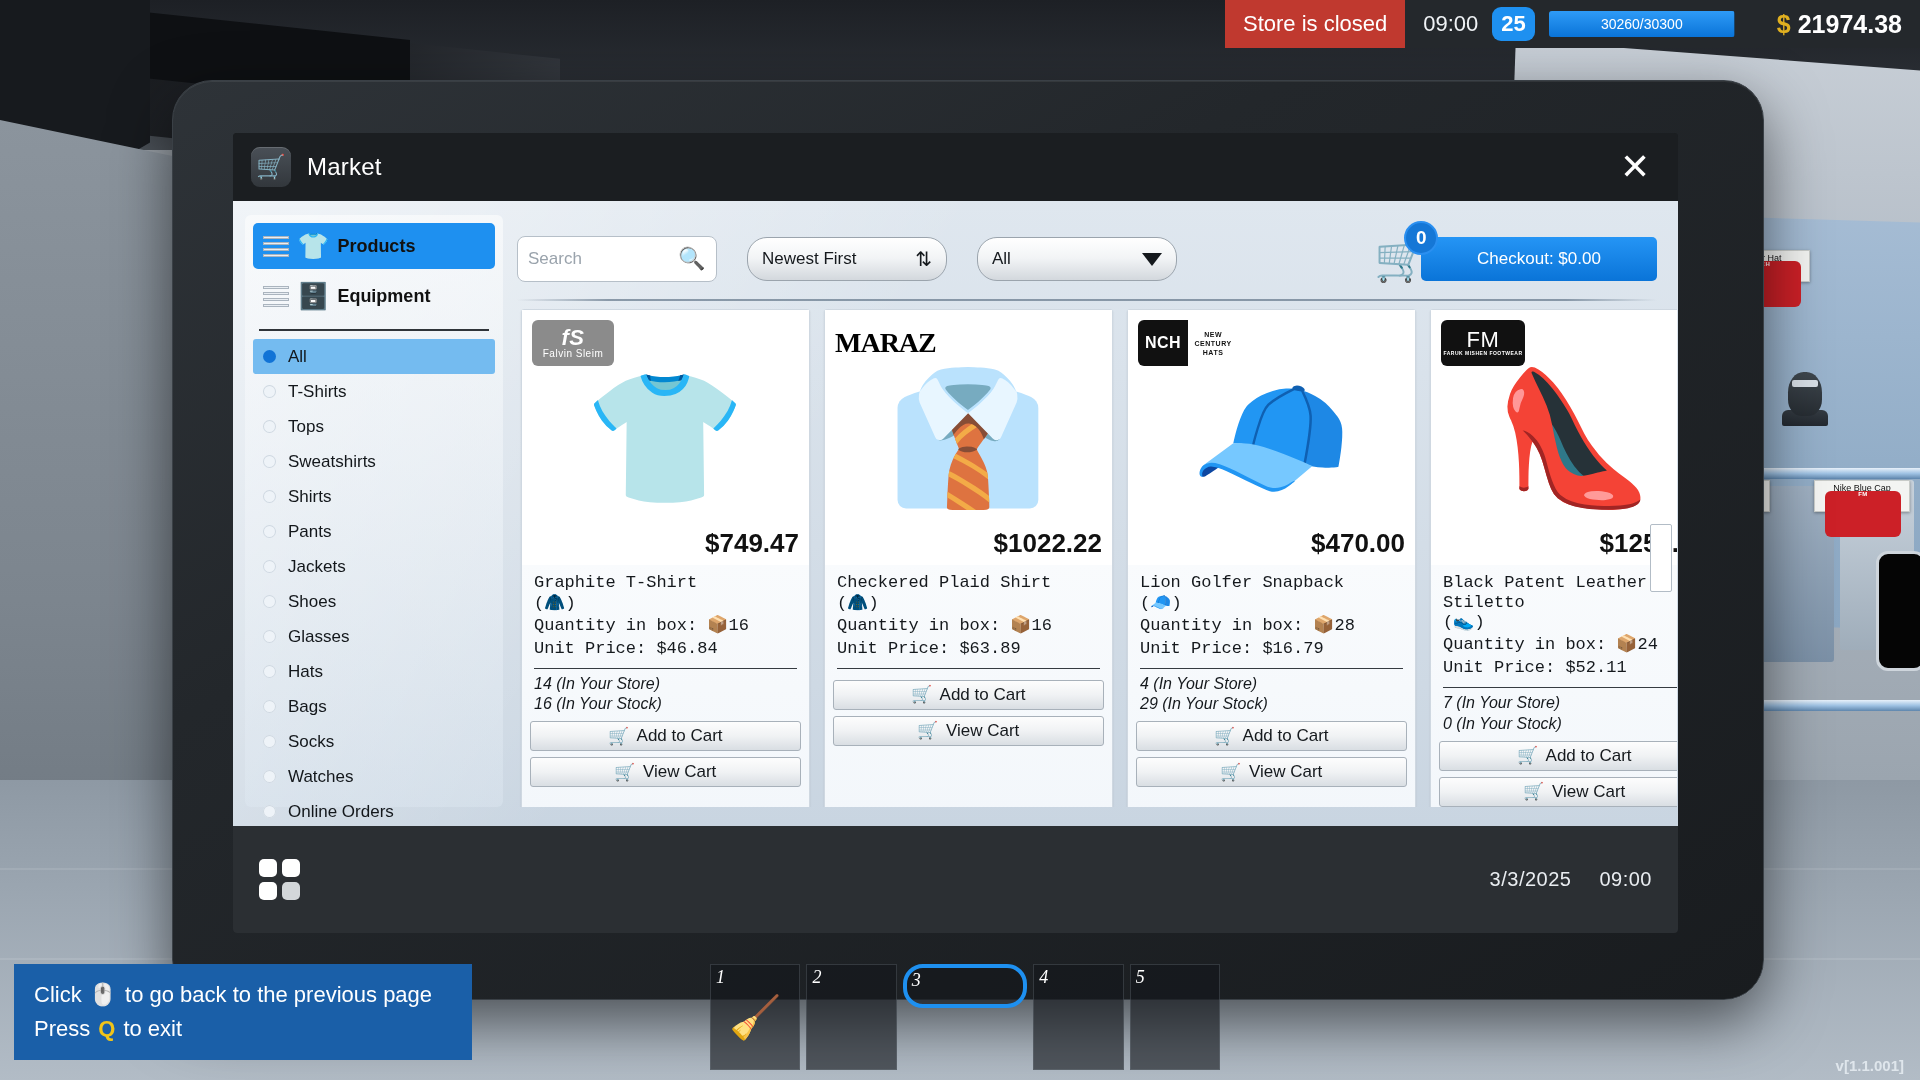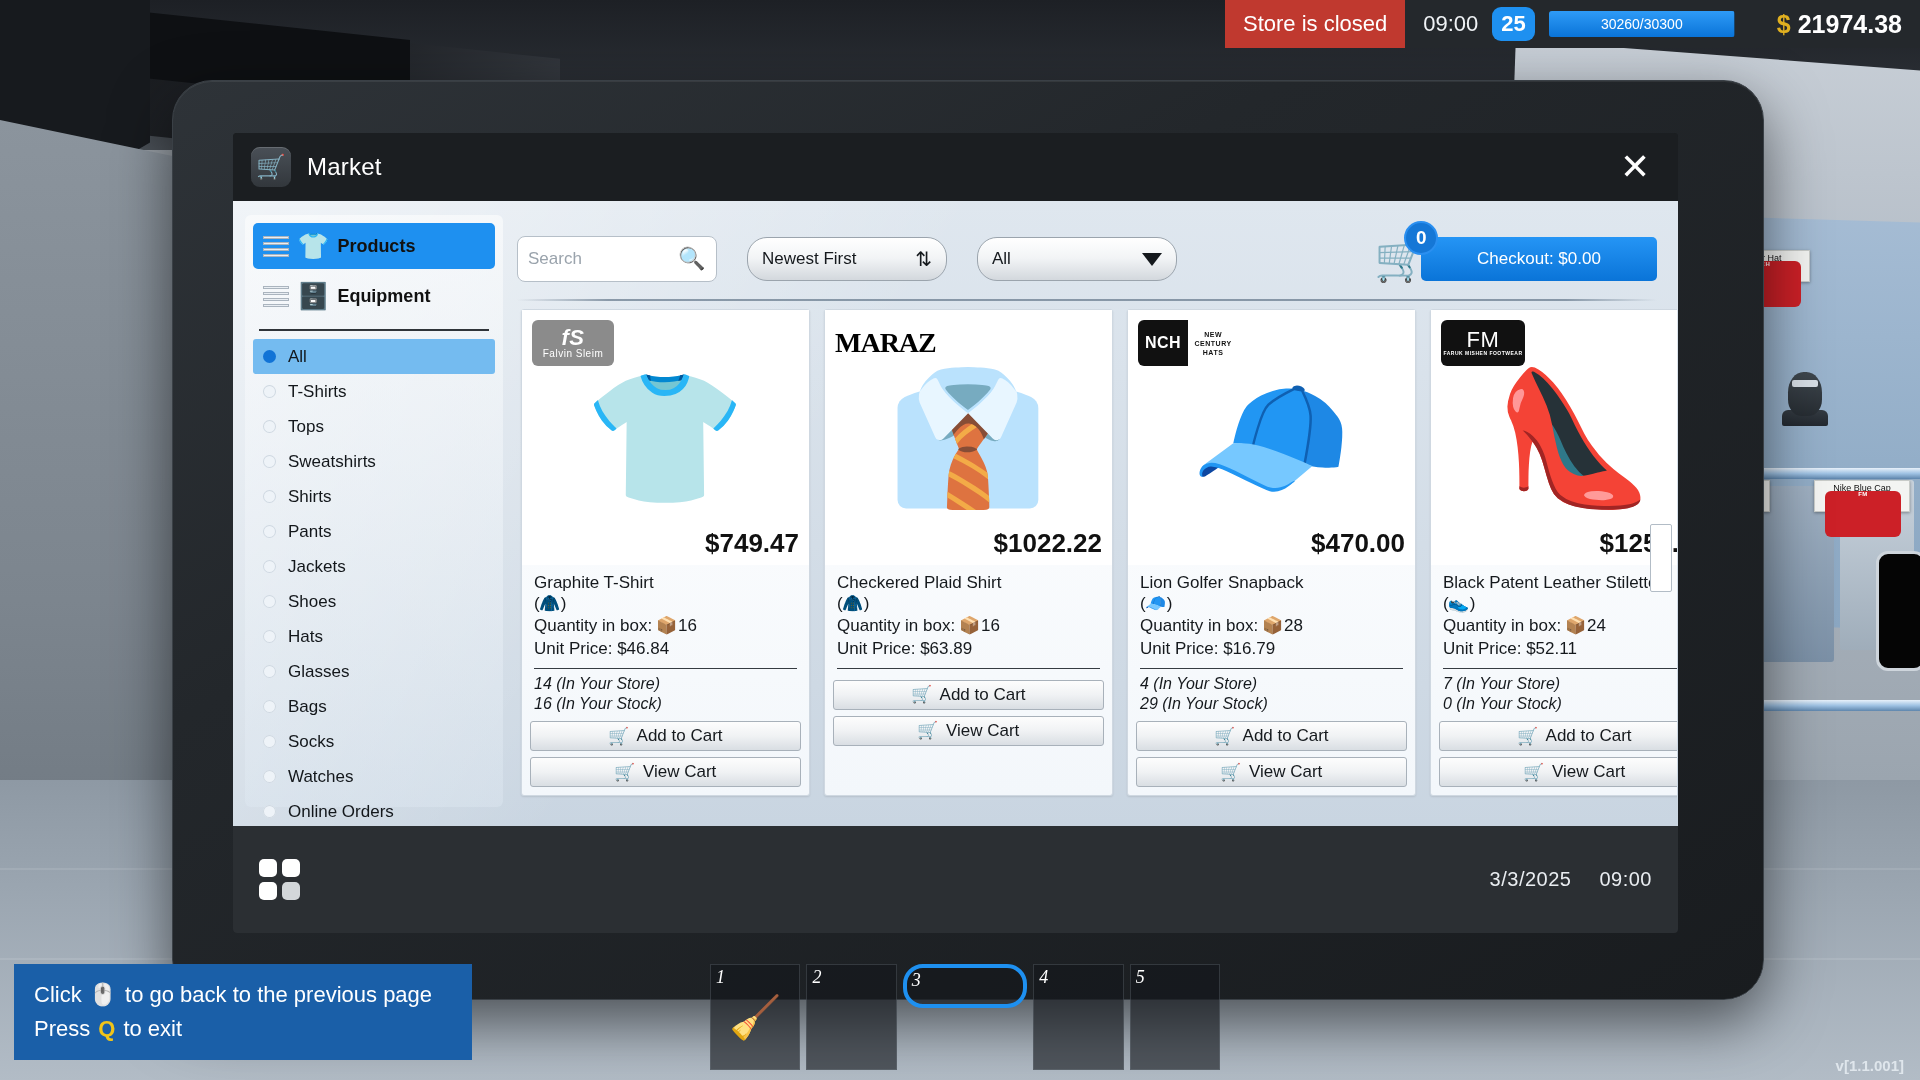--- a/index.html
+++ b/index.html
@@ -258,21 +258,21 @@
   .brand.nch .a { color: #fff; font-size: 16px; padding: 0 7px; }
   .brand.nch .b { background: #fff; color: #111; font-size: 7px; line-height: 9px; padding: 3px 4px; text-align: center; height: 100%; display:flex; flex-direction:column; justify-content:center;}
   .brand.fm { background: #111; width: 84px; flex-direction: column; }
   .brand.fm .l1 { font-size: 22px; line-height: 20px; font-weight: normal; }
   .brand.fm .l2 { font-size: 5px; line-height: 6px; }
   .price {
     position: absolute; right: 10px; bottom: 6px;
     font-size: 26px; font-weight: bold; color: #111; margin-top: 43px;
   }
   .prod-emoji { font-size: 130px; line-height: 1; }
-  .card-info { padding: 8px 12px 0 12px; }
+  .card-info { padding: 8px 12px 0 12px; font-family: Liberation Mono, monospace; }
   .pname { font-size: 17px; color: #15191d; line-height: 1.15; }
   .pcat { font-size: 17px; color: #15191d; line-height: 1.3; }
   .pqty, .pprice { font-size: 17px; color: #15191d; line-height: 1.35; }
   .divider { height: 1px; background: #353b41; margin: 7px 12px 5px 12px; }
   .stock { padding: 0 12px; font-size: 16px; font-style: italic; color: #15191d; line-height: 1.3; }
   .card-btns { padding: 6px 8px 8px 8px; display: flex; flex-direction: column; gap: 6px; }
   .cbtn {
     height: 30px; border: 1px solid #a8b1ba; border-radius: 3px;
     background: linear-gradient(180deg,#fdfdfd 0%, #f0f2f4 50%, #d9dee3 100%);
     display: flex; align-items: center; justify-content: center; gap: 7px;
@@ -495,25 +495,25 @@
             <div class="cat-item">
                 <span class="radio"></span>
                 <span>Jackets</span>
               </div>
             <div class="cat-item">
                 <span class="radio"></span>
                 <span>Shoes</span>
               </div>
             <div class="cat-item">
                 <span class="radio"></span>
+                <span>Glasses</span>
+              </div>
+            <div class="cat-item">
+                <span class="radio"></span>
                 <span>Hats</span>
-              </div>
-            <div class="cat-item">
-                <span class="radio"></span>
-                <span>Glasses</span>
               </div>
             <div class="cat-item">
                 <span class="radio"></span>
                 <span>Bags</span>
               </div>
             <div class="cat-item">
                 <span class="radio"></span>
                 <span>Socks</span>
               </div>
             <div class="cat-item">

